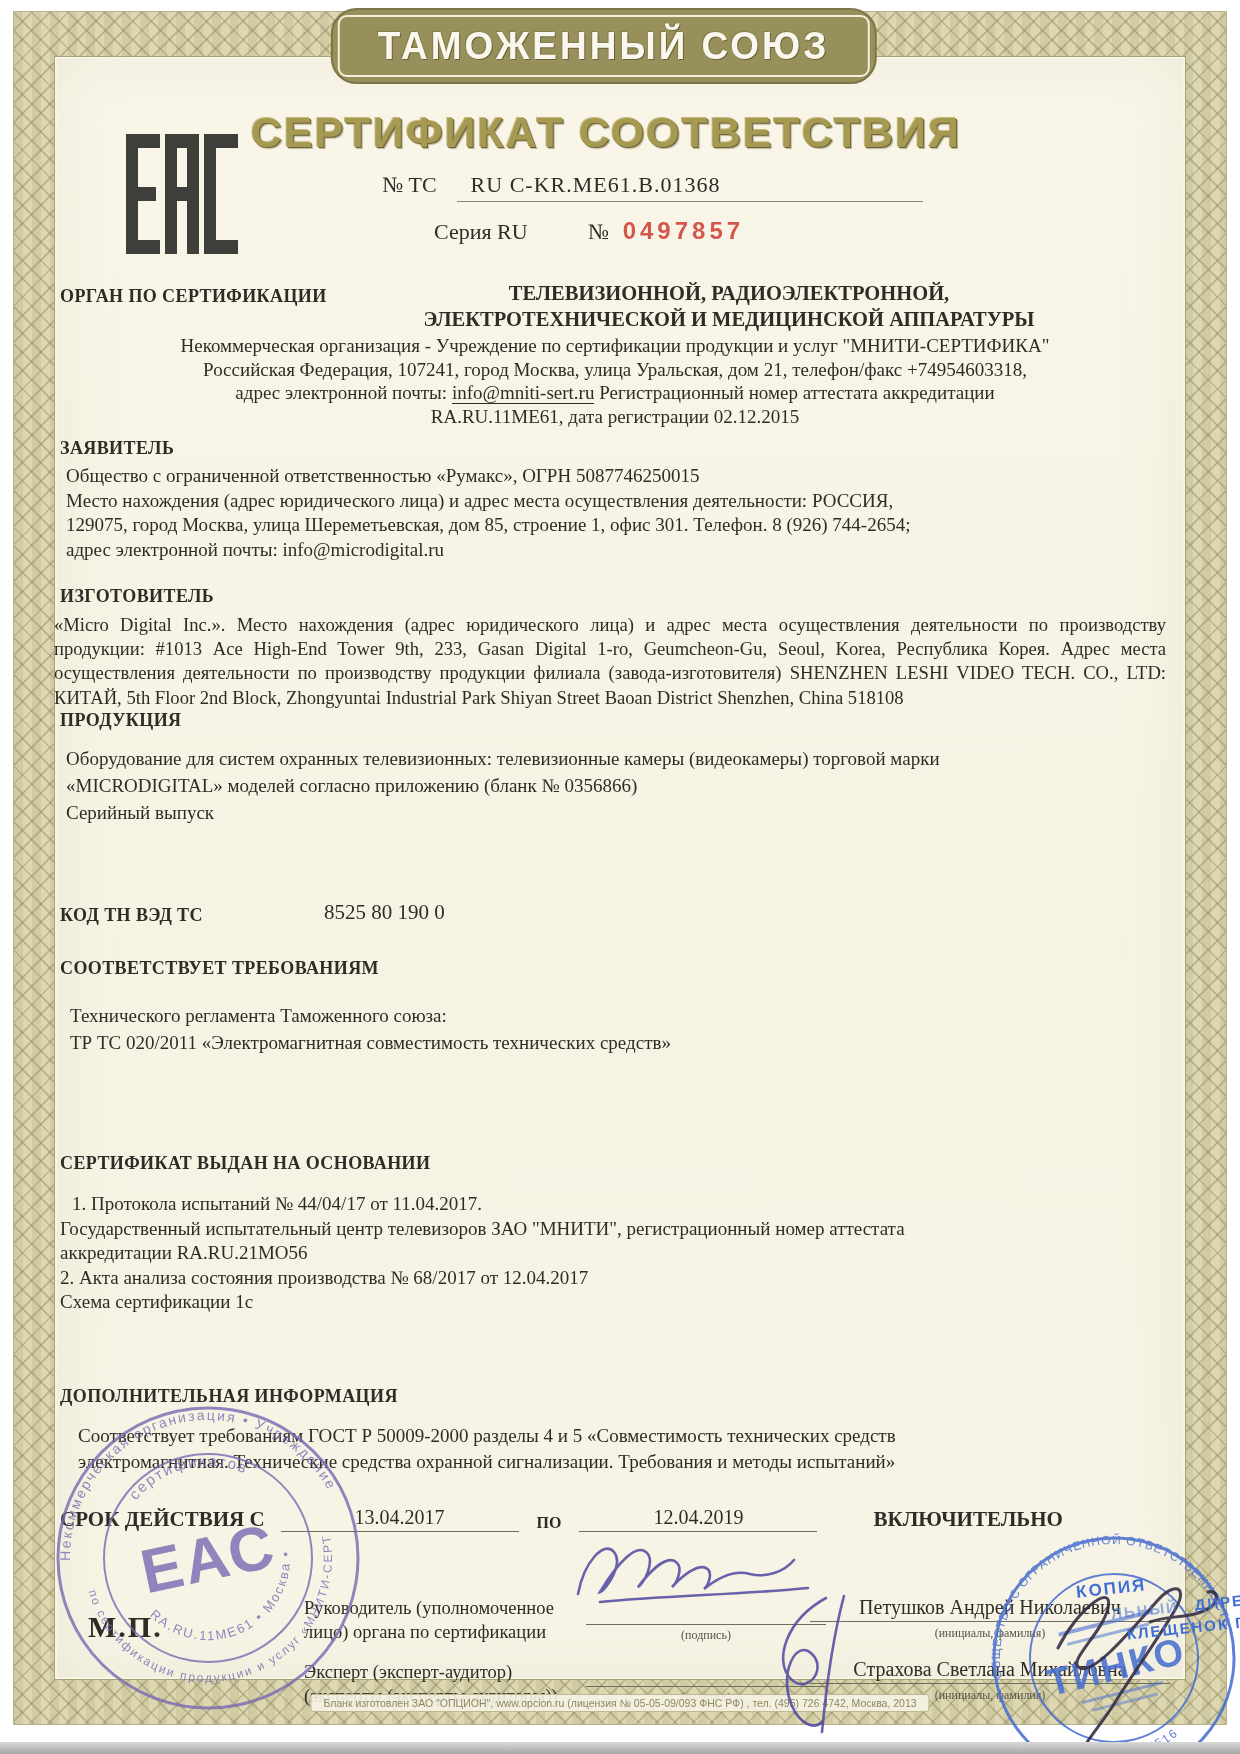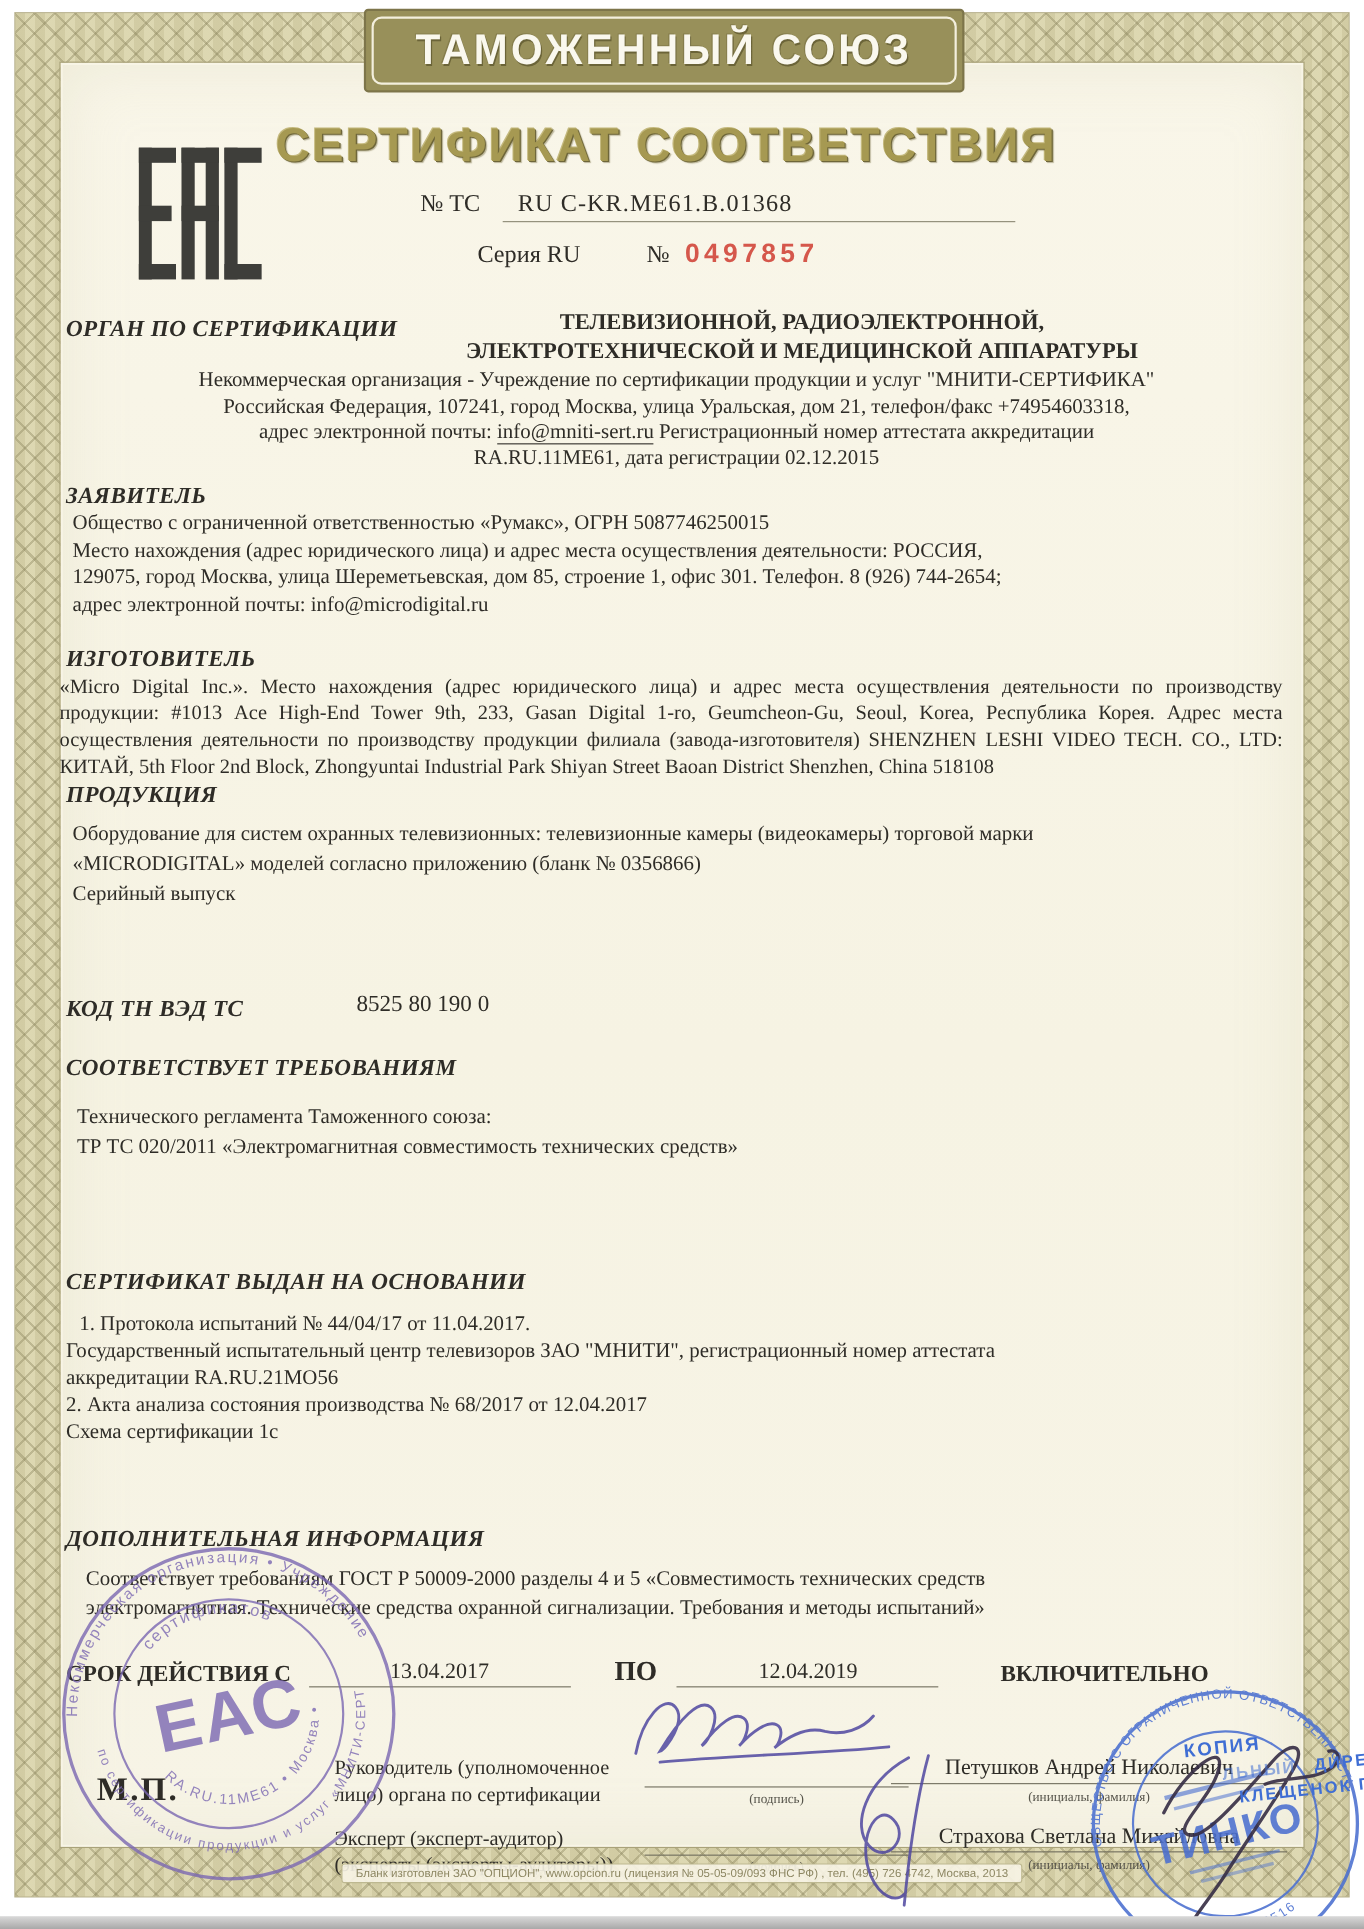--- a/index.html
+++ b/index.html
@@ -19,21 +19,21 @@
   .inner{
     position:absolute;left:40px;top:44px;right:40px;bottom:44px;
     background:linear-gradient(180deg,#f9f6e9 0%,#f6f3e3 55%,#f7f4e6 100%);
     border:1px solid #a9a279;
     box-shadow:inset 0 0 0 2px rgba(248,245,231,.9), inset 0 0 60px rgba(205,198,158,.25);
   }
   .abs{position:absolute;}
 
   
   .badge-wrap{left:50%;top:-4px;transform:translateX(-53%);z-index:6;
-    background:#98905a;border:2px solid #7d754a;border-radius:4px;padding:5px;}
+    background:#98905a;border:2px solid #7d754a;border-radius:26px;padding:5px;}
   .badge{border:2px solid #f3efdd;border-radius:9px;padding:8px 38px;}
   .badge span{
     font-family:"Liberation Sans", sans-serif;font-weight:bold;font-size:37px;
     letter-spacing:3px;color:#faf8ee;text-shadow:1px 1px 0 #6b6438, -1px -1px 0 #857d4c;
     white-space:nowrap;display:block;transform:scaleY(1.05);
   }
   .doc-title{
     left:50%;top:96px;transform:translateX(-52%);z-index:4;white-space:nowrap;
     font-family:"Liberation Sans", sans-serif;font-weight:bold;font-size:43px;letter-spacing:2px;
     color:#a69952;text-shadow:1px 1px 0 #6e6639, 2px 2px 1px rgba(110,102,57,.45), -1px -1px 0 #c4b97e;
@@ -45,35 +45,35 @@
   .certno-row .lbl{margin-right:20px;}
   .certno-row .num{display:inline-block;width:452px;border-bottom:1.5px solid #8a8873;padding:0 0 3px 14px;letter-spacing:1px;}
   .series-row{left:420px;top:205px;z-index:4;font-size:22px;display:flex;align-items:baseline;}
   .series-row .gap1{width:60px;}
   .series-row .no{margin-right:14px;}
   .series-row .serial{
     font-family:"Liberation Sans", sans-serif;font-weight:bold;font-size:24px;
     letter-spacing:4px;color:#d5574b;
   }
 
-  .h{font-weight:bold;font-size:21px;letter-spacing:.4px;white-space:nowrap;z-index:3;font-style:italic;}
+  .h{font-weight:bold;font-size:18px;letter-spacing:.4px;white-space:nowrap;z-index:3;}
   .body-txt{font-size:19px;line-height:23.5px;z-index:3;}
   .center{text-align:center;}
   .justify{text-align:justify;}
 
   .org-name{left:310px;top:268px;width:810px;text-align:center;font-weight:bold;font-size:20.5px;line-height:26px;z-index:3;}
   .org-par{left:46px;top:322px;width:1110px;line-height:23.5px;}
   .u{border-bottom:1px solid #2e2c27;}
 
   .val-row{left:46px;top:1494px;width:1110px;display:flex;align-items:flex-end;z-index:4;font-size:20px;}
   .val-row .vl{font-weight:bold;font-size:21px;white-space:nowrap;}
   .val-row .blank{border-bottom:1.5px solid #6f6d5c;text-align:center;padding-bottom:2px;font-size:20px;}
   .b1{width:238px;margin-left:16px;}
   .b2{width:238px;margin:0 10px 0 18px;}
-  .po{margin-left:40px;font-weight:bold;font-size:25px;}
+  .po{margin-left:18px;font-weight:bold;font-size:16px;}
   .incl{margin-left:46px;font-weight:bold;font-size:21px;white-space:nowrap;}
 
   .sig-label{font-weight:normal;font-size:18.5px;line-height:24px;z-index:3;}
   .sig-line{border-bottom:1.2px solid #6f6d5c;width:240px;z-index:3;}
   .cap{font-size:12px;color:#55534a;text-align:center;z-index:3;}
   .name-box{width:360px;text-align:center;font-size:20px;border-bottom:1.2px solid #6f6d5c;padding-bottom:2px;white-space:nowrap;z-index:3;}
   .mp{left:74px;top:1598px;font-weight:bold;font-size:30px;letter-spacing:2px;z-index:5;}
 
   .footer{
     left:50%;top:1682px;transform:translateX(-50%);z-index:5;white-space:nowrap;

